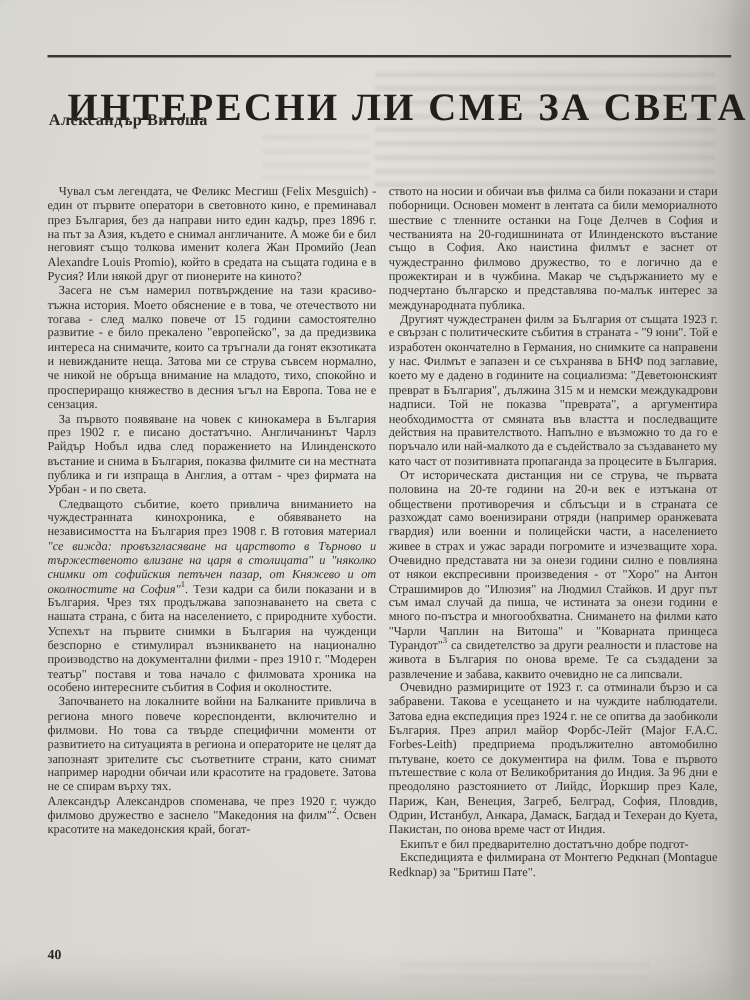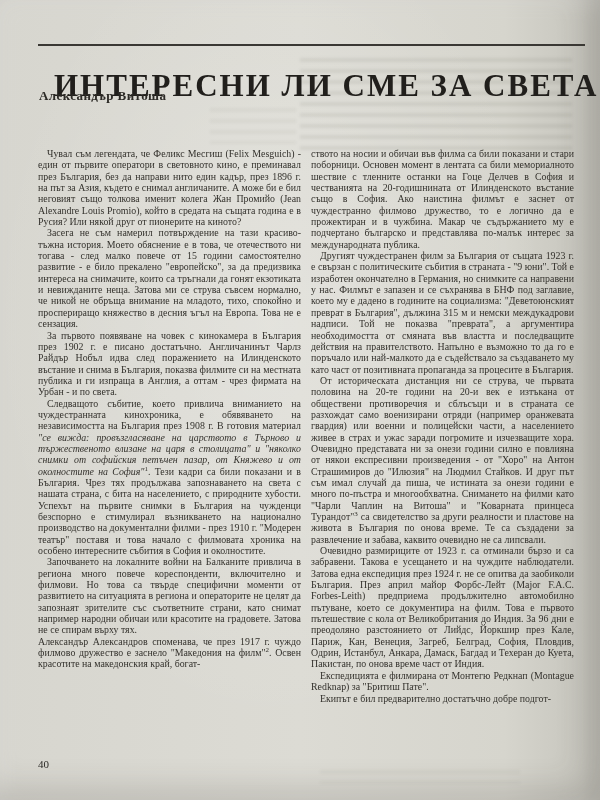--- a/index.html
+++ b/index.html
@@ -37,21 +37,21 @@
     width:263px;height:618px;overflow:hidden;
     font-size:9.9px;line-height:11.35px;text-align:justify;
     color:#33312c;
   }
   .col p.para{margin:0;}
   .col p.indent{text-indent:9px;}
   .col .it{font-style:italic;}
   .col sup{font-size:7px;line-height:0;vertical-align:super;}
   .pageno{
     position:absolute;left:38px;top:758px;
-    font-size:11px;font-weight:normal;color:#2c2a26;
+    font-size:11px;font-weight:bold;color:#2c2a26;
   }
   
   .ghost{
     position:absolute;pointer-events:none;
     background:repeating-linear-gradient(180deg, rgba(70,68,60,0.085) 0 4px, rgba(70,68,60,0) 4px 11px);
     filter:blur(1.4px);
   }
   .ghost.g1{left:300px;top:58px;width:272px;height:92px;}
   .ghost.g2{left:210px;top:108px;width:86px;height:36px;opacity:.6;}
   .ghost.g3{left:320px;top:770px;width:200px;height:14px;opacity:.5;}
@@ -68,26 +68,26 @@
   <h1 class="title">ИНТЕРЕСНИ ЛИ СМЕ ЗА СВЕТА?</h1>
   <div class="author">Александър Витоша</div>
 
   <div class="columns">
     <div class="col">
         <p class="para indent"><span>Чувал съм легендата, че Феликс Месгиш (Felix Mesguich) - един от първите оператори в световното кино, е преминавал през България, без да направи нито един кадър, през 1896 г. на път за Азия, където е снимал англичаните. А може би е бил неговият също толкова именит колега Жан Промийо (Jean Alexandre Louis Promio), който в средата на същата година е в Русия? Или някой друг от пионерите на киното?</span></p>
         <p class="para indent"><span>Засега не съм намерил потвърждение на тази красиво-тъжна история. Моето обяснение е в това, че отечеството ни тогава - след малко повече от 15 години самостоятелно развитие - е било прекалено "европейско", за да предизвика интереса на снимачите, които са тръгнали да гонят екзотиката и невижданите неща. Затова ми се струва съвсем нормално, че никой не обръща внимание на младото, тихо, спокойно и проспериращо княжество в десния ъгъл на Европа. Това не е сензация.</span></p>
         <p class="para indent"><span>За първото появяване на човек с кинокамера в България през 1902 г. е писано достатъчно. Англичанинът Чарлз Райдър Нобъл идва след поражението на Илинденското въстание и снима в България, показва филмите си на местната публика и ги изпраща в Англия, а оттам - чрез фирмата на Урбан - и по света.</span></p>
         <p class="para indent"><span>Следващото събитие, което привлича вниманието на чуждестранната кинохроника, е обявяването на независимостта на България през 1908 г. В готовия материал </span><span class="it">"се вижда: провъзгласяване на царството в Търново и тържественото влизане на царя в столицата" и "няколко снимки от софийския петъчен пазар, от Княжево и от околностите на София"</span><sup>1</sup><span>. Тези кадри са били показани и в България. Чрез тях продължава запознаването на света с нашата страна, с бита на населението, с природните хубости. Успехът на първите снимки в България на чужденци безспорно е стимулирал възникването на национално производство на документални филми - през 1910 г. "Модерен театър" поставя и това начало с филмовата хроника на особено интересните събития в София и околностите.</span></p>
         <p class="para indent"><span>Започването на локалните войни на Балканите привлича в региона много повече кореспонденти, включително и филмови. Но това са твърде специфични моменти от развитието на ситуацията в региона и операторите не целят да запознаят зрителите със съответните страни, като снимат например народни обичаи или красотите на градовете.  Затова не се спирам върху тях.</span></p>
-        <p class="para"><span>Александър Александров споменава, че през 1917 г. чуждо филмово дружество е заснело "Македония на филм"</span><sup>2</sup><span>. Освен красотите на македонския край, богат-</span></p>
+        <p class="para"><span>Александър Александров споменава, че през 1920 г. чуждо филмово дружество е заснело "Македония на филм"</span><sup>2</sup><span>. Освен красотите на македонския край, богат-</span></p>
       </div>
     <div class="col">
         <p class="para"><span>ството на носии и обичаи във филма са били показани и стари поборници. Основен момент в лентата са били мемориалното шествие с тленните останки на Гоце Делчев в София и честванията на 20-годишнината от Илинденското въстание също в София. Ако наистина филмът е заснет от чуждестранно филмово дружество, то е логично да е прожектиран и в чужбина. Макар че съдържанието му е подчертано българско и представлява по-малък интерес за международната публика.</span></p>
         <p class="para indent"><span>Другият чуждестранен филм за България от същата 1923 г. е свързан с политическите събития в страната - "9 юни". Той е изработен окончателно в Германия, но снимките са направени у нас. Филмът е запазен и се съхранява в БНФ под заглавие, което му е дадено в годините на социализма: "Деветоюнският преврат в България", дължина 315 м и немски междукадрови надписи. Той не показва "преврата", а аргументира необходимостта от смяната във властта и последващите действия на правителството. Напълно е възможно то да го е поръчало или най-малкото да е съдействало за създаването му като част от позитивната пропаганда за процесите в България.</span></p>
         <p class="para indent"><span>От историческата дистанция ни се струва, че първата половина на 20-те години на 20-и век е изтъкана от обществени противоречия и сблъсъци и в страната се разхождат само военизирани отряди (например оранжевата гвардия) или военни и полицейски части, а населението живее в страх и ужас заради погромите и изчезващите хора. Очевидно представата ни за онези години силно е повлияна от някои експресивни произведения - от "Хоро" на Антон Страшимиров до "Илюзия" на Людмил Стайков. И друг път съм имал случай да пиша, че истината за онези години е много по-пъстра и многообхватна. Снимането на филми като "Чарли Чаплин на Витоша" и "Коварната принцеса Турандот"</span><sup>3</sup><span> са свидетелство за други реалности и пластове на живота в България по онова време. Те са създадени за развлечение и забава, каквито очевидно не са липсвали.</span></p>
         <p class="para indent"><span>Очевидно размириците от 1923 г. са отминали бързо и са забравени. Такова е усещането и на чуждите наблюдатели. Затова една експедиция през 1924 г. не се опитва да заобиколи България. През април майор Форбс-Лейт (Major F.A.C. Forbes-Leith) предприема продължително автомобилно пътуване, което се документира на филм. Това е първото пътешествие с кола от Великобритания до Индия. За 96 дни е преодоляно разстоянието от Лийдс, Йоркшир през Кале, Париж, Кан, Венеция, Загреб, Белград, София, Пловдив, Одрин, Истанбул, Анкара, Дамаск, Багдад и Техеран до Куета, Пакистан, по онова време част от Индия.</span></p>
+        <p class="para indent"><span>Екипът е бил предварително достатъчно добре подгот-</span></p>
         <p class="para indent"><span>Експедицията е филмирана от Монтегю Редкнап (Montague Redknap) за "Бритиш Пате".</span></p>
-        <p class="para indent"><span>Екипът е бил предварително достатъчно добре подгот-</span></p>
       </div>
   </div>
 
   <div class="pageno">40</div>
 </div>
 
 </body></html>

